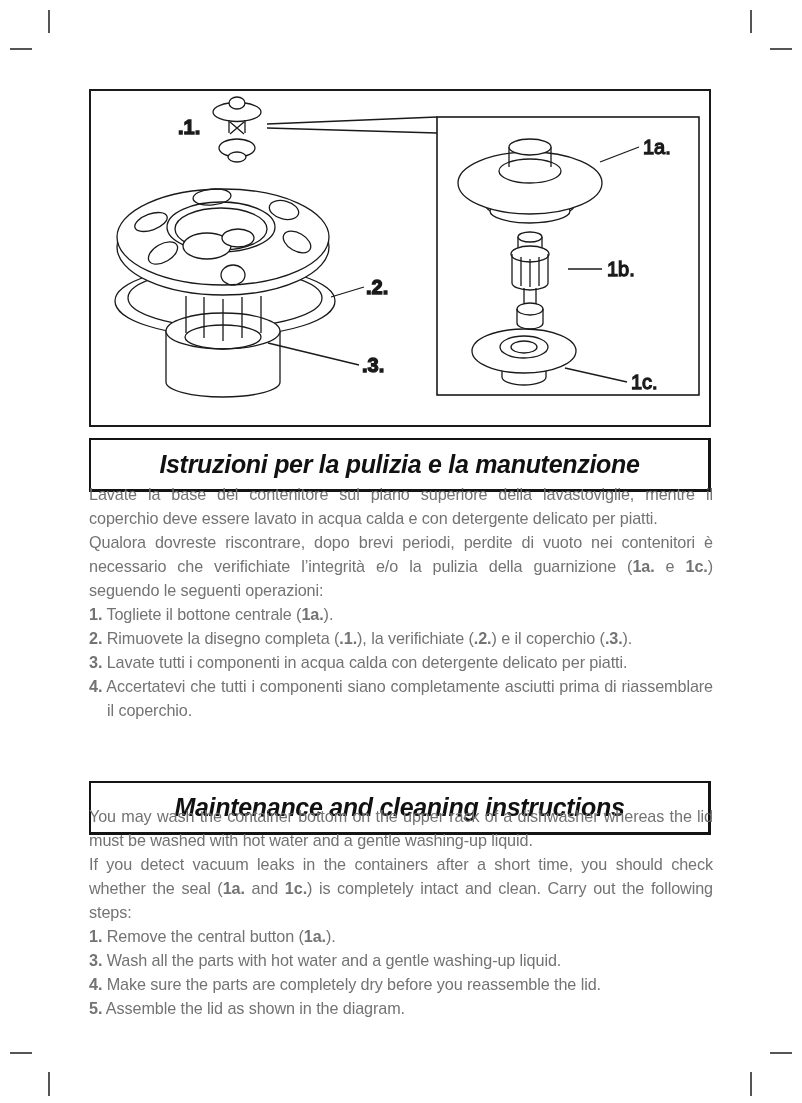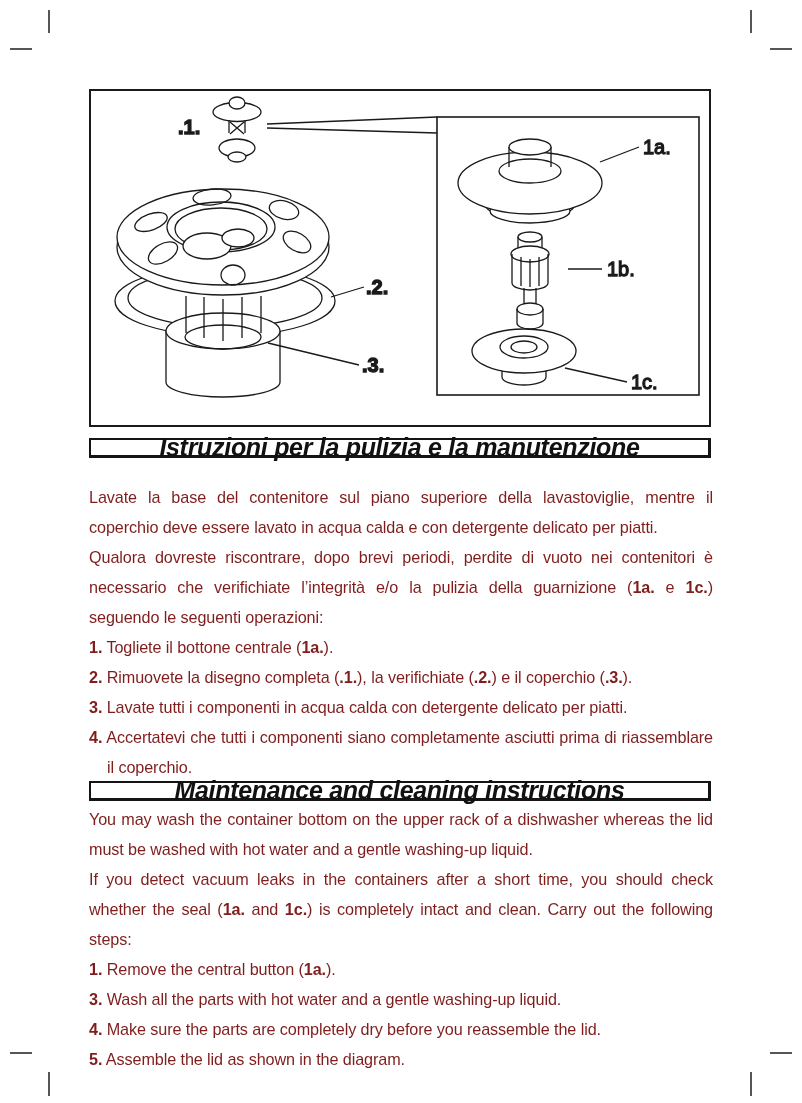--- a/index.html
+++ b/index.html
@@ -17,21 +17,21 @@
   .diagram-box {
     position: absolute;
     left: 89px; top: 89px;
     width: 622px; height: 338px;
     border: 2px solid #1a1a1a;
     background: #fff;
   }
   .title-box {
     position: absolute;
     left: 89px;
-    width: 622px; height: 20px;
+    width: 622px; height: 54px;
     border: 2px solid #141414;
     border-right-width: 3px;
     border-bottom-width: 3px;
     background: #fff;
     display: flex;
     align-items: center;
     justify-content: center;
   }
   .title-box span {
     font-size: 25px;
@@ -39,24 +39,24 @@
     font-style: italic;
     letter-spacing: -0.3px;
     color: #111;
     white-space: nowrap;
   }
   .body-text {
     position: absolute;
     left: 89px;
     width: 624px;
     font-size: 16.2px;
-    line-height: 30px;
+    line-height: 24px;
     letter-spacing: -0.1px;
     text-align: justify;
-    color: #7f1d1d;
+    color: #737373;
   }
   .para { text-align: justify; }
   .step { text-align: justify; padding-left: 18px; text-indent: -18px; }
   .body-text b { font-weight: 700; }
   svg text {
     font-family: "Liberation Sans", sans-serif;
     fill: #1a1a1a;
   }
   .plbl { font-size: 20px; font-weight: bold; }
   .slbl { font-size: 20px; font-weight: normal; }

